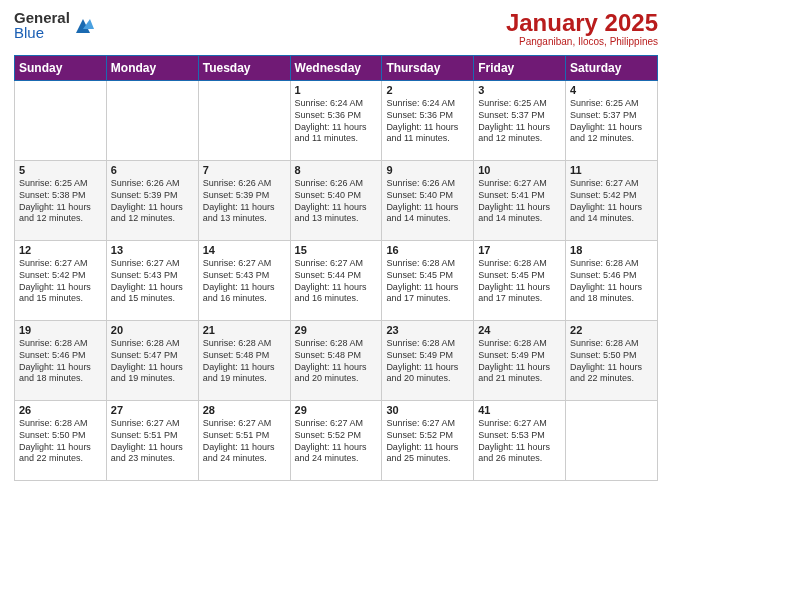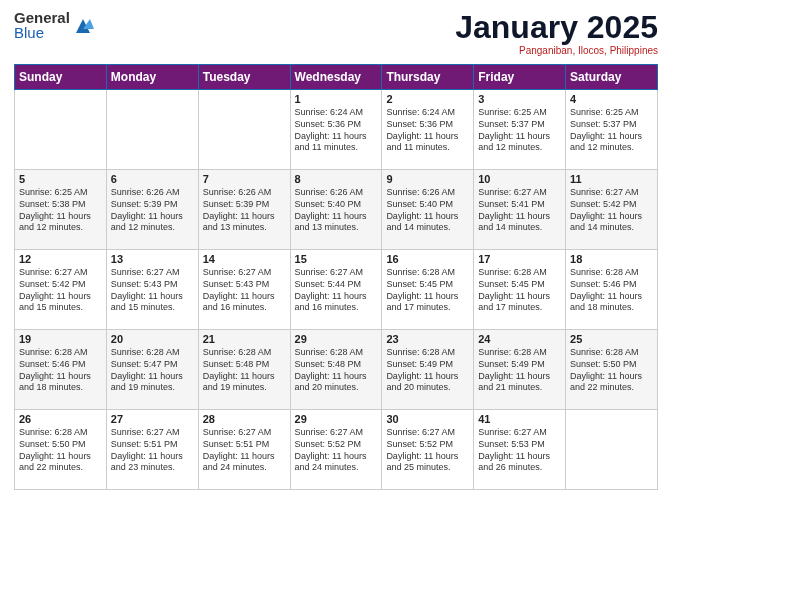--- a/index.html
+++ b/index.html
@@ -28,23 +28,23 @@
     }
     .logo-text {
       display: flex;
       flex-direction: column;
       line-height: 1;
     }
     .title-area {
       text-align: right;
     }
     .title-month {
-      font-size: 32px;
+      font-size: 24px;
       font-weight: bold;
-      color: #0f172a;
+      color: #b91c1c;
       line-height: 1.1;
     }
     .title-location {
       font-size: 10px;
       color: #b91c1c;
     }
     .calendar {
       width: 100%;
       border-collapse: collapse;
       border: 1px solid #ccc;
@@ -269,21 +269,21 @@
 Sunset: 5:49 PM
 Daylight: 11 hours and 20 minutes.</div>
           </td>
           <td>
             <span class="day-num">24</span>
             <div class="day-info" style="white-space: pre-line;">Sunrise: 6:28 AM
 Sunset: 5:49 PM
 Daylight: 11 hours and 21 minutes.</div>
           </td>
           <td>
-            <span class="day-num">25</span>
+            <span class="day-num">22</span>
             <div class="day-info" style="white-space: pre-line;">Sunrise: 6:28 AM
 Sunset: 5:50 PM
 Daylight: 11 hours and 22 minutes.</div>
           </td>
         </tr>
         <tr>
           <td>
             <span class="day-num">26</span>
             <div class="day-info" style="white-space: pre-line;">Sunrise: 6:28 AM
 Sunset: 5:50 PM

